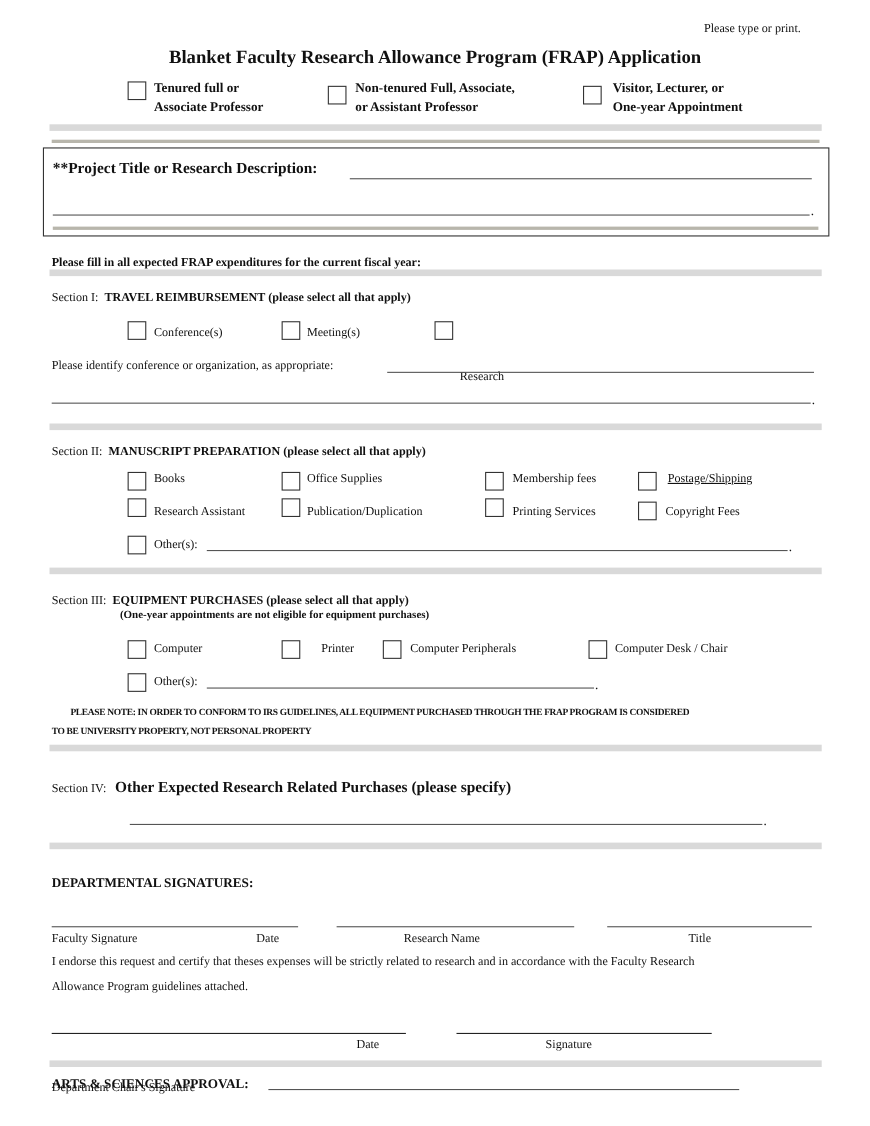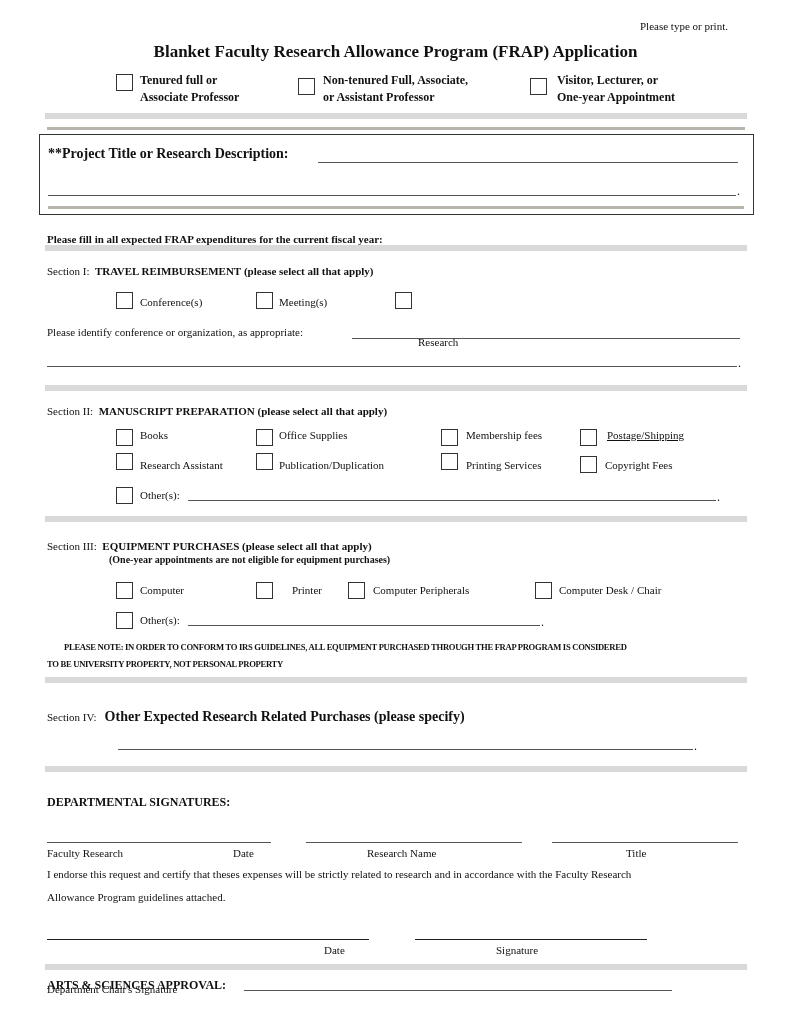--- a/index.html
+++ b/index.html
@@ -133,21 +133,21 @@
 <div class="line" style="left:118px; top:749px; width:575px;"></div>
 <div class="dot" style="left:694px; top:739px;">.</div>
 <div class="bar" style="top:766px;"></div>
 
 <div class="abs b t12" style="left:47px; top:795px;">DEPARTMENTAL SIGNATURES:</div>
 
 <div class="line" style="left:47px; top:842px; width:224px;"></div>
 <div class="line" style="left:306px; top:842px; width:216px;"></div>
 <div class="line" style="left:552px; top:842px; width:186px;"></div>
 
-<div class="abs t11" style="left:47px; top:847px;">Faculty Research</div>
+<div class="abs t11" style="left:47px; top:847px;">Faculty Signature</div>
 <div class="abs t11" style="left:233px; top:847px;">Date</div>
 <div class="abs t11" style="left:367px; top:847px;">Research Name</div>
 <div class="abs t11" style="left:626px; top:847px;">Title</div>
 
 <div class="abs t11" style="left:47px; top:868px;">I endorse this request and certify that theses expenses will be strictly related to research and in accordance with the Faculty Research</div>
 <div class="abs t11" style="left:47px; top:891px;">Allowance Program guidelines attached.</div>
 
 <div class="abs" style="left:47px; top:939px; width:322px; border-bottom:1.5px solid #222;"></div>
 <div class="abs" style="left:415px; top:939px; width:232px; border-bottom:1.5px solid #222;"></div>
 <div class="abs t11" style="left:47px; top:944px;margin-top:39px;">Department Chair's Signature</div>

